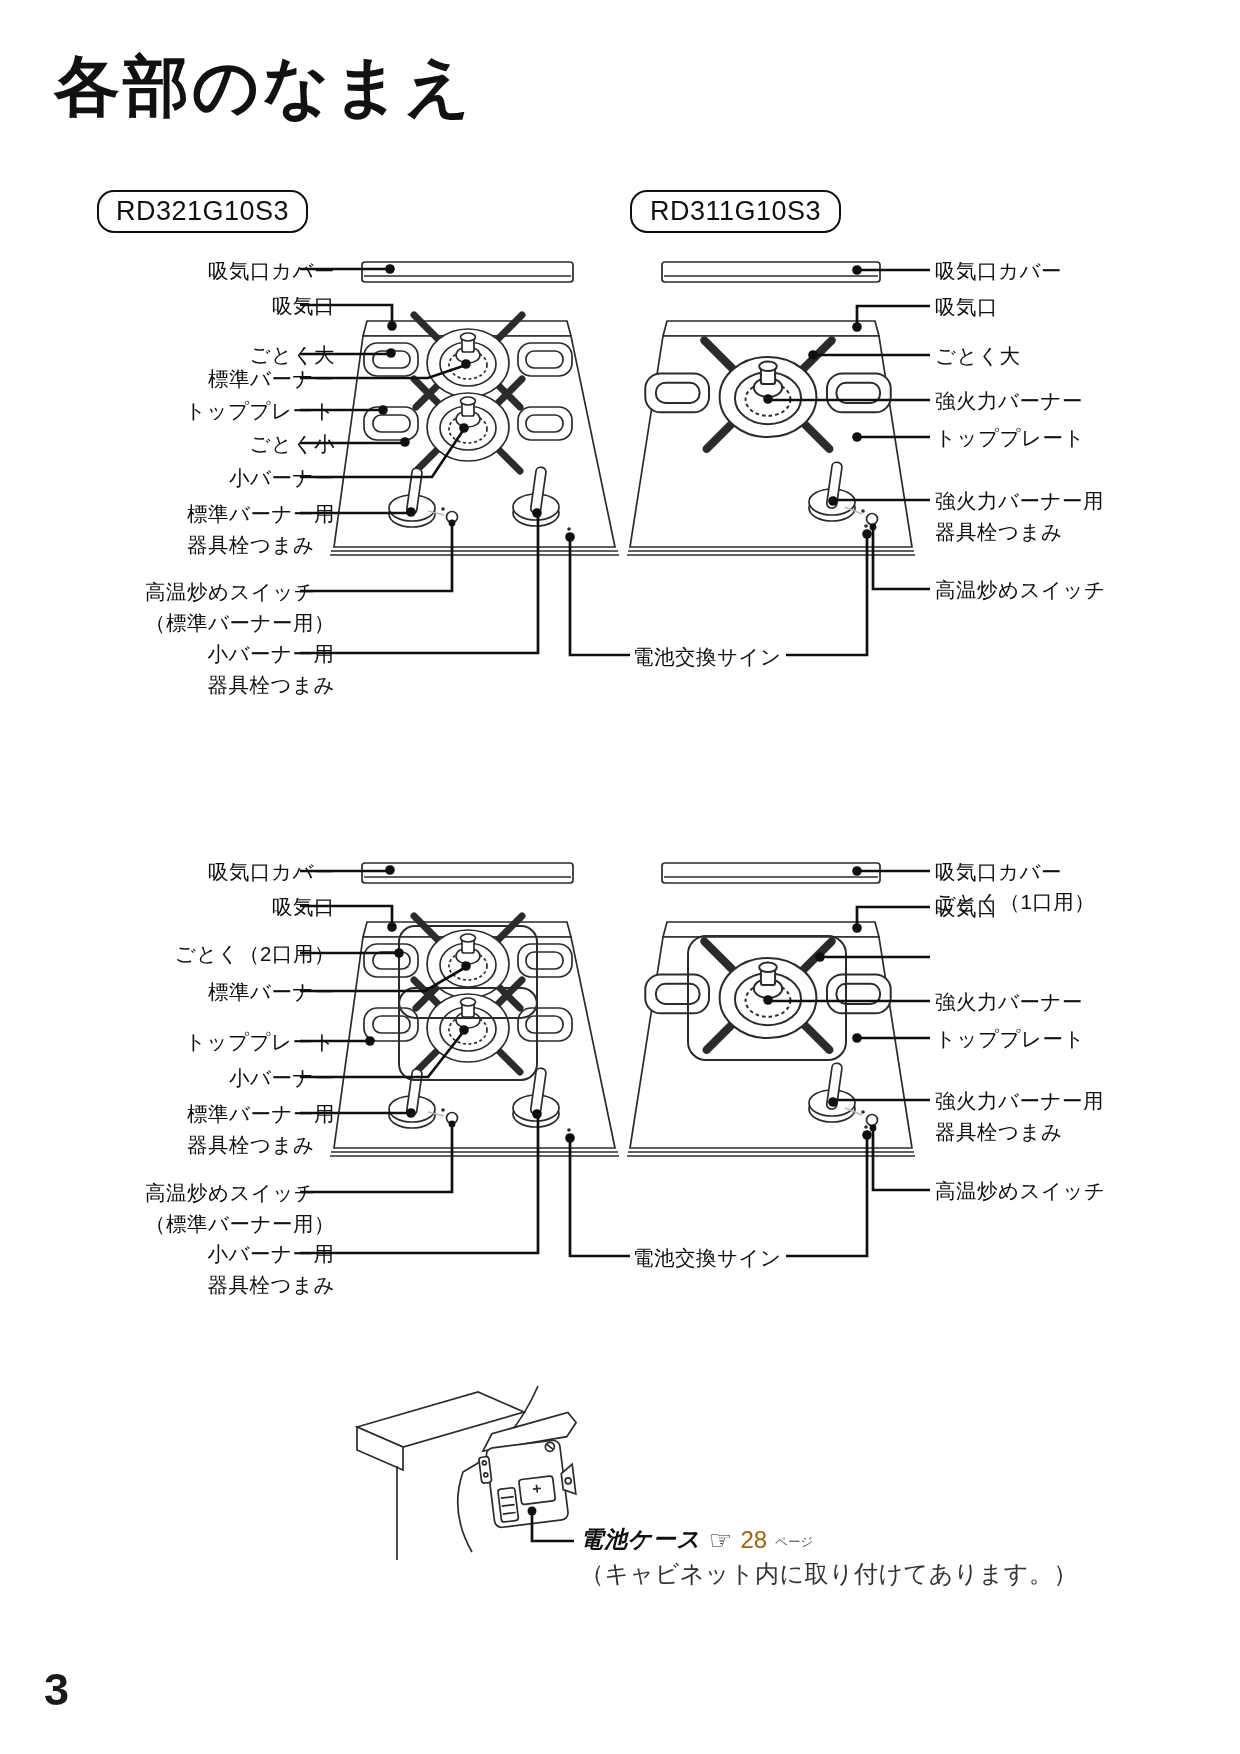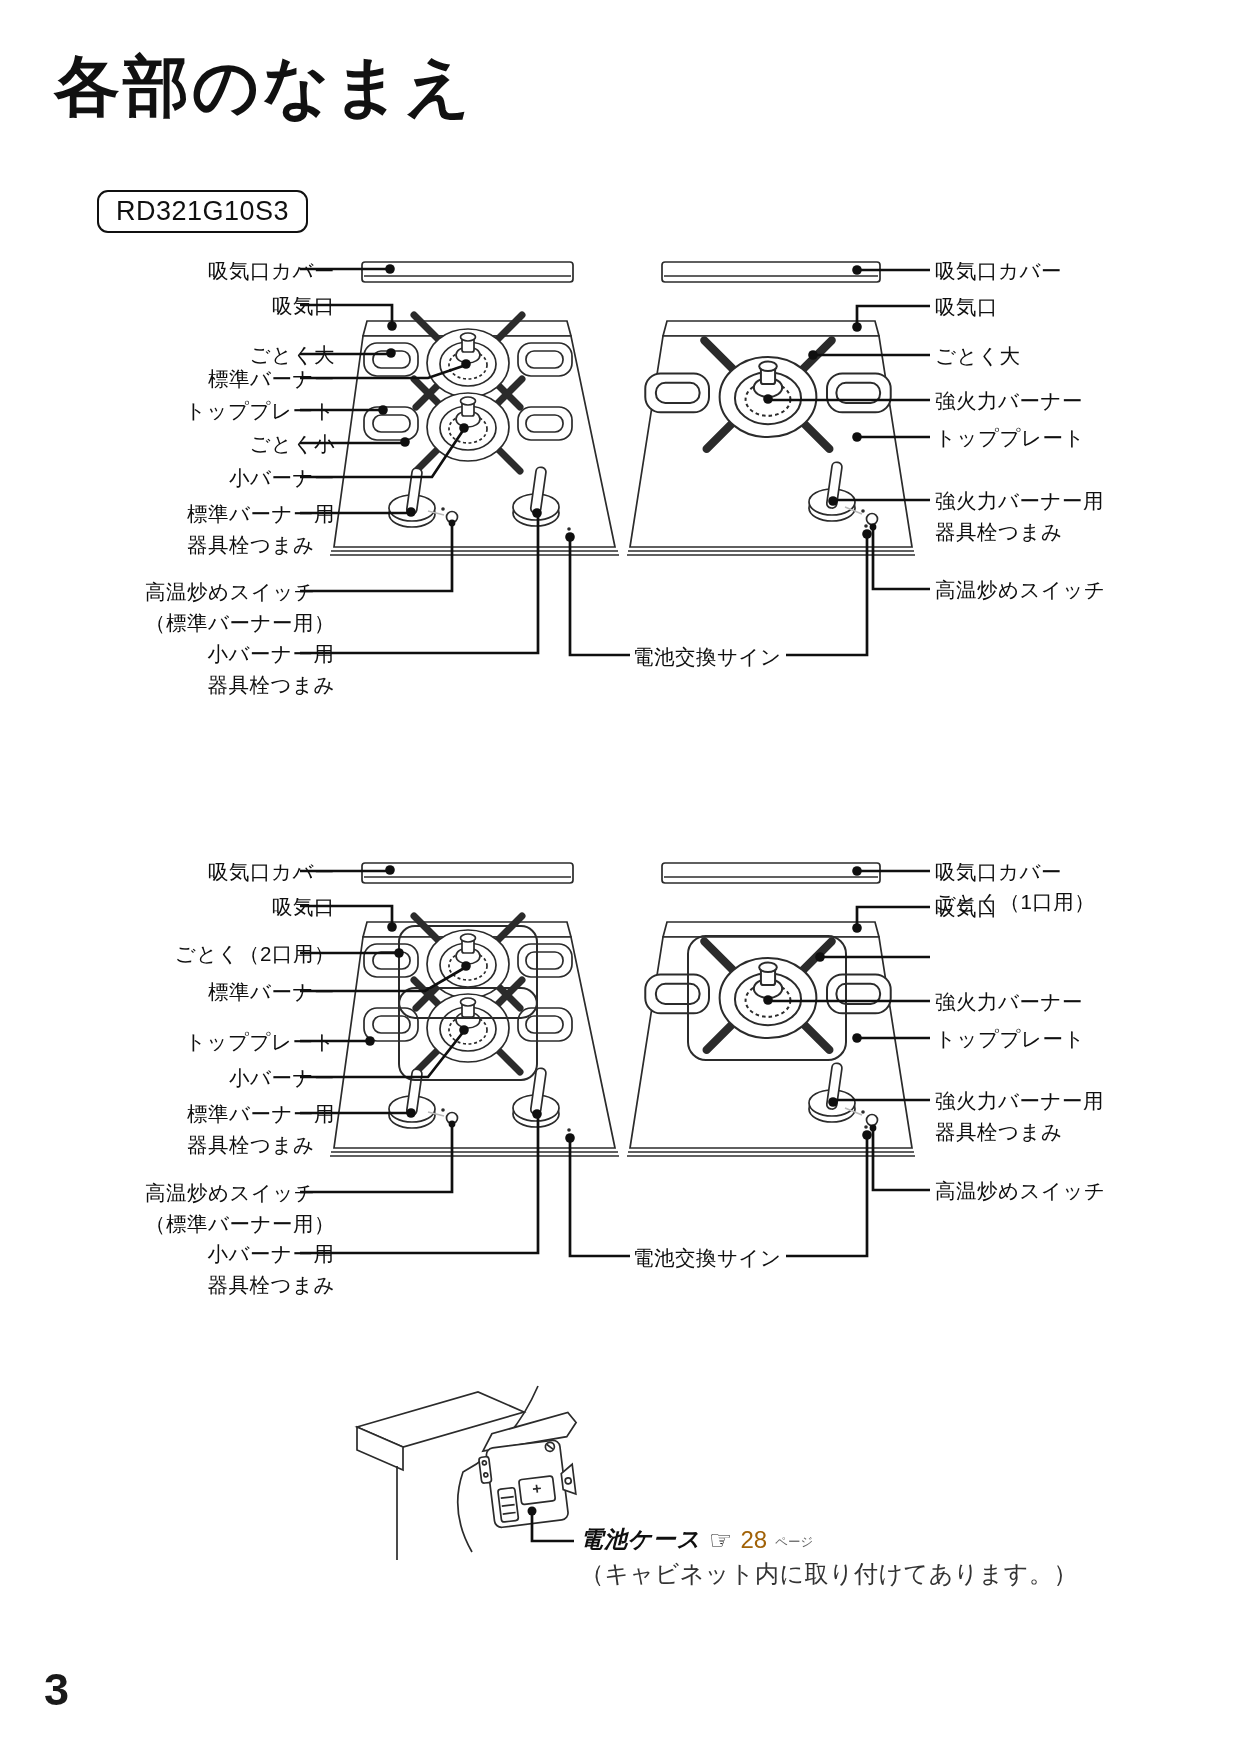--- a/index.html
+++ b/index.html
@@ -6,21 +6,21 @@
   .page{
     position:relative;width:1240px;height:1754px;background:#ffffff;margin:0 auto;
     font-family:"Liberation Sans","DejaVu Sans",sans-serif;color:#0f0f0f;overflow:hidden;padding-left:40px;
   }
   .title{
     position:absolute;left:54px;top:42px;
     font-family:"DejaVu Serif","Liberation Serif",serif;
     font-weight:700;font-size:66px;letter-spacing:3px;color:#111;
   }
   .badge{
-    position:absolute;width:211px;height:43px;border:2.6px solid #101010;border-radius:11px;
+    position:absolute;width:211px;height:43px;border:2.6px solid #101010;border-radius:17px;
     display:flex;align-items:center;justify-content:center;
     font-size:27px;color:#101010;letter-spacing:0.5px;background:#fff;box-sizing:border-box;
   }
   .lbl{
     position:absolute;font-size:20.5px;line-height:31px;color:#0f0f0f;
     letter-spacing:0.5px;white-space:pre-line;
   }
   .artsvg{position:absolute;left:0;top:0;}
   .art{fill:#ffffff;stroke:#2b2b2b;stroke-width:1.7;}
   .arm{fill:none;stroke:#2b2b2b;stroke-width:7;stroke-linecap:round;}
@@ -39,20 +39,21 @@
   .pagenum{position:absolute;left:44px;top:1664px;font-size:45px;font-weight:bold;color:#1a1a1a;}
 </style>
 </head>
 <body>
 
 <div class="page">
 
   <div class="title">各部のなまえ</div>
 
   <div class="badge" style="left:97px;top:190px">RD321G10S3</div>
+  <div class="badge" style="left:630px;top:190px">RD311G10S3</div>
 
   <svg class="artsvg" width="1240" height="1754" viewBox="0 0 1240 1754" aria-hidden="true">
     <defs>
       <g id="burner">
         <rect x="-104" y="-20" width="54" height="33" rx="13" class="art"></rect>
         <rect x="-95" y="-12" width="37" height="17" rx="8" class="art"></rect>
         <rect x="50" y="-20" width="54" height="33" rx="13" class="art"></rect>
         <rect x="58" y="-12" width="37" height="17" rx="8" class="art"></rect>
         <path class="arm" d="M-20,-14 L-54,-48 M20,-14 L54,-48 M-20,12 L-52,44 M20,12 L52,44"></path>
         <ellipse cx="0" cy="0" rx="41" ry="34" class="art"></ellipse>

